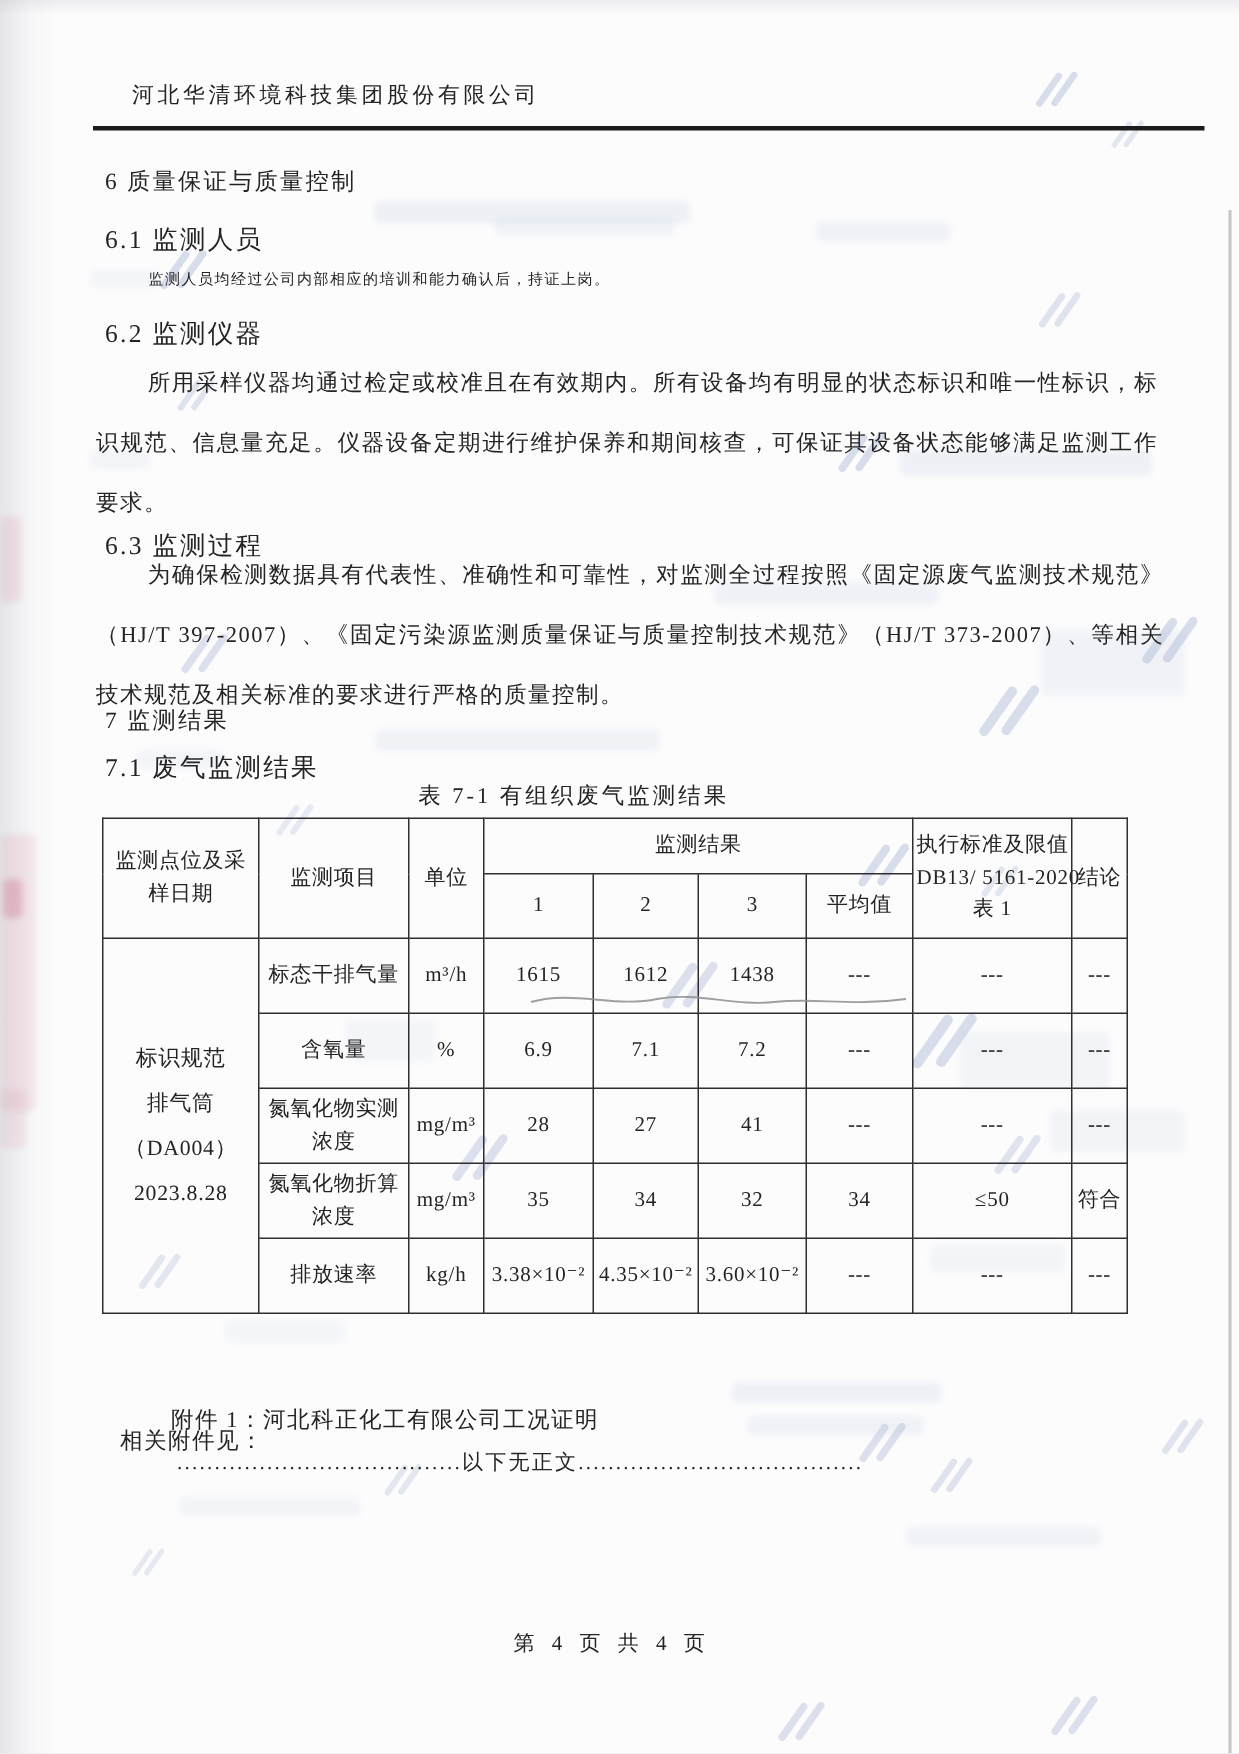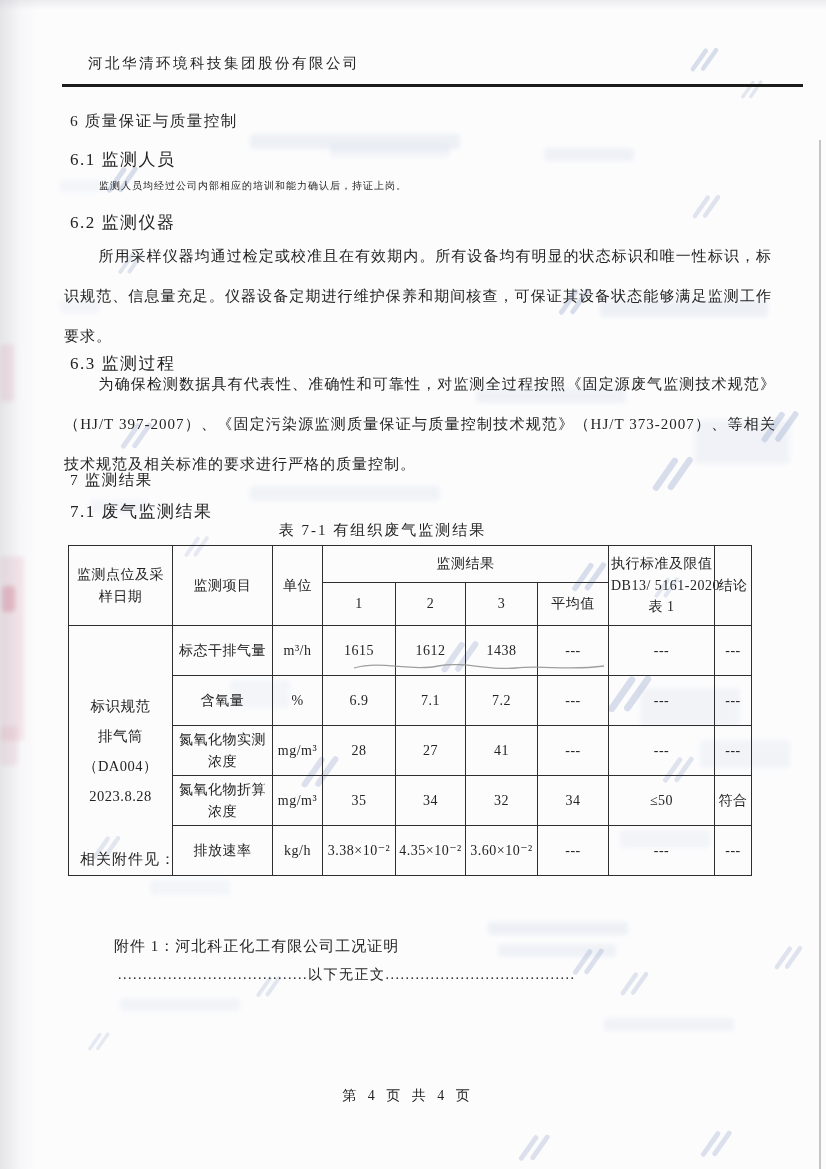--- a/index.html
+++ b/index.html
@@ -36,21 +36,21 @@
     border:1.4px solid #2e2e2e;font-weight:normal;text-align:center;vertical-align:middle;
     font-size:14px;padding:1px 2px;letter-spacing:.5px;line-height:1.55;}
   tr.hrow1 th{height:34px;}
   tr.hrow2 th{height:40px;}
   tr.brow td{height:47px;}
   .std-cell{font-size:13px;white-space:nowrap;line-height:1.7;}
   .point-cell div{line-height:30px;font-size:14.5px;}
   
   .wavy{position:absolute;left:352px;top:658px;pointer-events:none;opacity:.85;}
   
-  .attach-intro{position:absolute;left:80px;top:850px;font-size:15px;letter-spacing:1px;font-family:Liberation Mono, monospace;}
+  .attach-intro{position:absolute;left:80px;top:951px;font-size:15px;letter-spacing:1px;font-family:Liberation Mono, monospace;}
   .attach-item{position:absolute;left:114px;top:937px;font-size:15px;letter-spacing:1px;}
   .end-note{position:absolute;left:118px;top:966px;width:600px;font-size:14px;letter-spacing:1.5px;white-space:nowrap;}
   .footer{position:absolute;left:0;top:1087px;width:816px;text-align:center;
     font-size:14px;letter-spacing:4px;}
   
   #deco{position:absolute;left:0;top:0;width:826px;height:1169px;pointer-events:none;}
   .wm{position:absolute;width:40px;height:22px;}
   .wm i{position:absolute;display:block;width:30px;height:4.5px;border-radius:3px;background:#b4c0d8;}
   .wm i:first-child{left:0;top:3px;}
   .wm i:last-child{left:7px;top:12px;}

